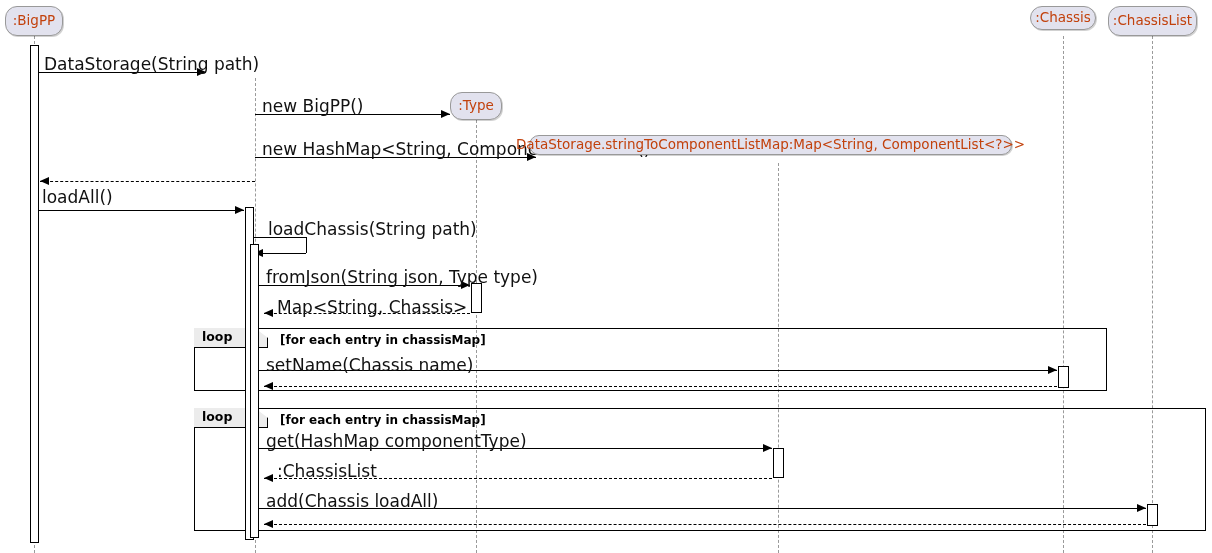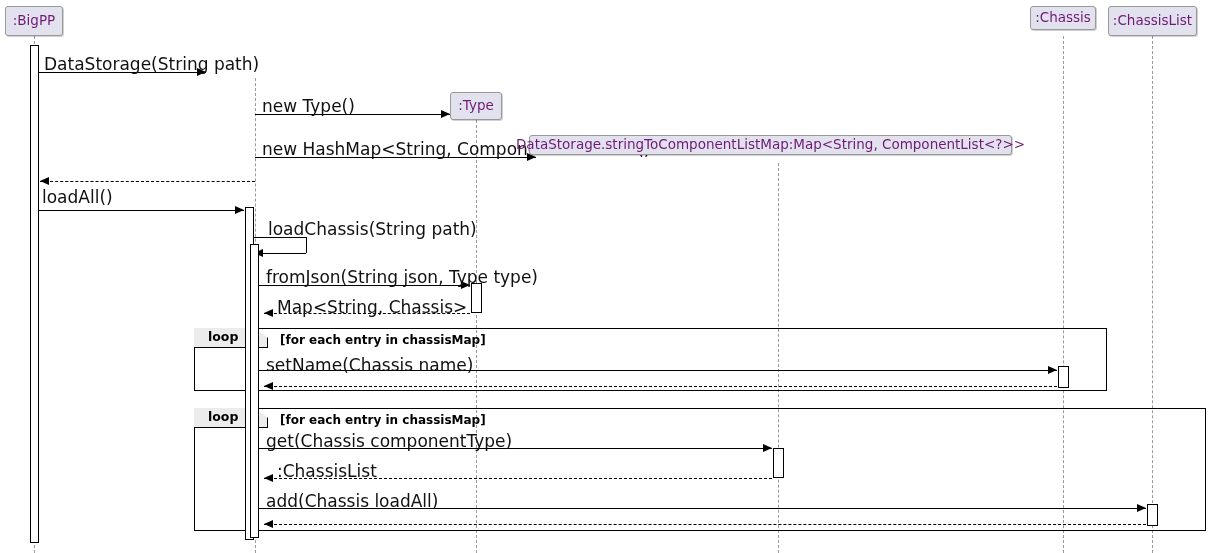--- a/index.html
+++ b/index.html
@@ -17,22 +17,22 @@
     height: 553px;
     background: #ffffff;
     overflow: hidden;
   }
   
   .participant {
     position: absolute;
     box-sizing: border-box;
     background: #e2e2ee;
     border: 1px solid #999999;
-    border-radius: 3px;
-    color: #701a75;
+    border-radius: 12px;
+    color: #c2410c;
     font-size: 13.5px;
     line-height: 1;
     display: flex;
     align-items: center;
     justify-content: center;
     white-space: nowrap;
     box-shadow: 1px 1px 0 rgba(0,0,0,0.18);
   }
   
   .lifeline {
@@ -95,21 +95,21 @@
     background: #ececec;
     border: 1.5px solid #000000;
     border-top: none;
     border-left: none;
     font-size: 12.5px;
     font-weight: bold;
     color: #000000;
     line-height: 1;
     display: flex;
     align-items: center;
-    padding-left: 14px;
+    padding-left: 8px;
     clip-path: polygon(0 0, calc(100% - 13px) 0, 100% 50%, 100% 100%, 0 100%);
   }
   .fragment-guard {
     position: absolute;
     font-size: 12px;
     font-weight: bold;
     color: #000000;
     white-space: nowrap;
     line-height: 1;
   }
@@ -128,21 +128,21 @@
     <div class="fragment-tag" style="left: 194px; top: 328px; width: 74px; height: 20px;">loop</div>
     <div class="fragment-guard" style="left: 280px; top: 334px;">[for each entry in chassisMap]</div>
     <div class="fragment" style="left: 194px; top: 408px; width: 1012px; height: 123px;"></div>
     <div class="fragment-tag" style="left: 194px; top: 408px; width: 74px; height: 20px;">loop</div>
     <div class="fragment-guard" style="left: 280px; top: 414px;">[for each entry in chassisMap]</div>
     <div class="msg-line" style="left: 39px; top: 72px; width: 167px;"></div>
     <div class="arrow-right" style="left: 197px; top: 68px;"></div>
     <div class="msg-label" style="left: 44px; top: 56px;">DataStorage(String path)</div>
     <div class="msg-line" style="left: 255px; top: 114px; width: 195px;"></div>
     <div class="arrow-right" style="left: 441px; top: 110px;"></div>
-    <div class="msg-label" style="left: 262px; top: 98px;">new Type()</div>
+    <div class="msg-label" style="left: 262px; top: 98px;">new BigPP()</div>
     <div class="msg-line" style="left: 255px; top: 157px; width: 281px;"></div>
     <div class="arrow-right" style="left: 527px; top: 153px;"></div>
     <div class="msg-label" style="left: 262px; top: 141px;">new HashMap&lt;String, ComponentList&lt;?&gt;&gt;()</div>
     <div class="msg-line dashed" style="left: 40px; top: 181px; width: 215px;"></div>
     <div class="arrow-left" style="left: 40px; top: 177px;"></div>
     <div class="msg-line" style="left: 39px; top: 210px; width: 205px;"></div>
     <div class="arrow-right" style="left: 235px; top: 206px;"></div>
     <div class="msg-label" style="left: 42px; top: 189px;">loadAll()</div>
     <div class="msg-line" style="left: 254px; top: 237px; width: 52px;"></div>
     <div class="msg-vline" style="left: 306px; top: 237px; height: 16px;"></div>
@@ -155,21 +155,21 @@
     <div class="msg-line dashed" style="left: 264px; top: 313px; width: 206px;"></div>
     <div class="arrow-left" style="left: 264px; top: 309px;"></div>
     <div class="msg-label" style="left: 277px; top: 299px;">Map&lt;String, Chassis&gt;</div>
     <div class="msg-line" style="left: 259px; top: 370px; width: 798px;"></div>
     <div class="arrow-right" style="left: 1048px; top: 366px;"></div>
     <div class="msg-label" style="left: 266px; top: 357px;">setName(Chassis name)</div>
     <div class="msg-line dashed" style="left: 264px; top: 386px; width: 793px;"></div>
     <div class="arrow-left" style="left: 264px; top: 382px;"></div>
     <div class="msg-line" style="left: 259px; top: 448px; width: 513px;"></div>
     <div class="arrow-right" style="left: 763px; top: 444px;"></div>
-    <div class="msg-label" style="left: 266px; top: 433px;">get(Chassis componentType)</div>
+    <div class="msg-label" style="left: 266px; top: 433px;">get(HashMap componentType)</div>
     <div class="msg-line dashed" style="left: 264px; top: 478px; width: 508px;"></div>
     <div class="arrow-left" style="left: 264px; top: 474px;"></div>
     <div class="msg-label" style="left: 277px; top: 463px;">:ChassisList</div>
     <div class="msg-line" style="left: 259px; top: 508px; width: 887px;"></div>
     <div class="arrow-right" style="left: 1137px; top: 504px;"></div>
     <div class="msg-label" style="left: 266px; top: 493px;">add(Chassis loadAll)</div>
     <div class="msg-line dashed" style="left: 264px; top: 524px; width: 882px;"></div>
     <div class="arrow-left" style="left: 264px; top: 520px;"></div>
     <div class="activation" style="left: 30px; top: 45px; width: 9px; height: 498px;"></div>
     <div class="activation" style="left: 245px; top: 207px; width: 9px; height: 333px;"></div>

